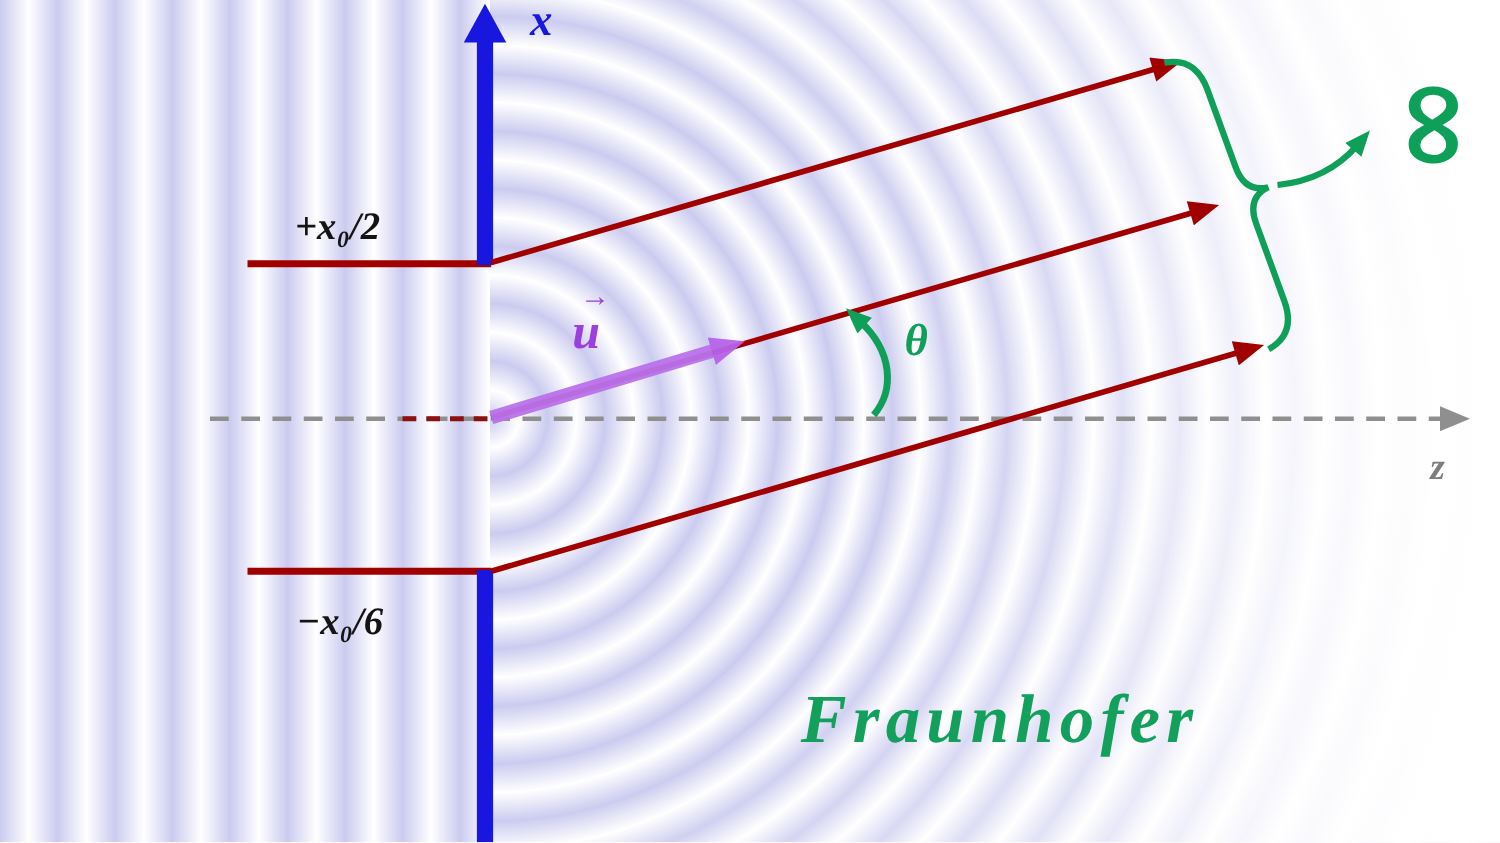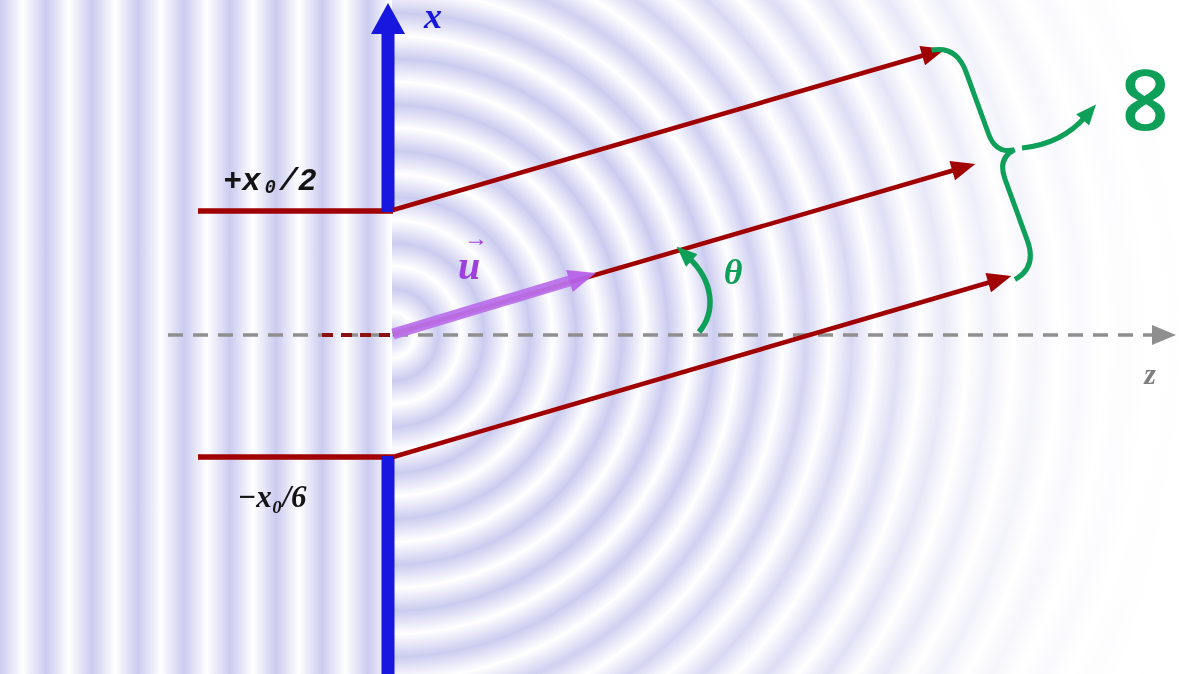--- a/index.html
+++ b/index.html
@@ -81,24 +81,25 @@
       <path d="M 972 36 Q 997 40 997 68 L 997 134 Q 997 156 1016 158 Q 997 160 997 182 L 997 248 Q 997 276 972 280" fill="none" stroke="#0e9f58" stroke-width="5"></path>
     </g>
 
     <path d="M 1022 148 Q 1062 144 1086 116" fill="none" stroke="#0e9f58" stroke-width="5" marker-end="url(#mgreen)"></path>
   </svg>
 
   <span class="lbl lbl-x" style="left:433px;top:16px;">x</span>
 
   <span class="lbl lbl-z" style="left:1150px;top:374px;">z</span>
 
-  <span class="lbl lbl-slit" style="left:270px;top:181px;font-family:Liberation Mono, monospace;">+x₀/2</span>
+  <span class="lbl lbl-slit" style="left:270px;top:181px;">+x₀/2</span>
 
   <span class="lbl lbl-slit" style="left:272px;top:497px;">−x₀/6</span>
 
   <span class="lbl lbl-u-accent" style="left:476px;top:238px;">→</span>
   <span class="lbl lbl-u" style="left:469px;top:265px;">u</span>
 
   <span class="lbl lbl-theta" style="left:733px;top:272px;">θ</span>
 
   <span class="lbl lbl-inf" style="left:1150px;top:100px;">∞</span>
 
+  <span class="lbl lbl-title" style="left:800px;top:575px;">Fraunhofer</span>
 </div>
 
 </body></html>

